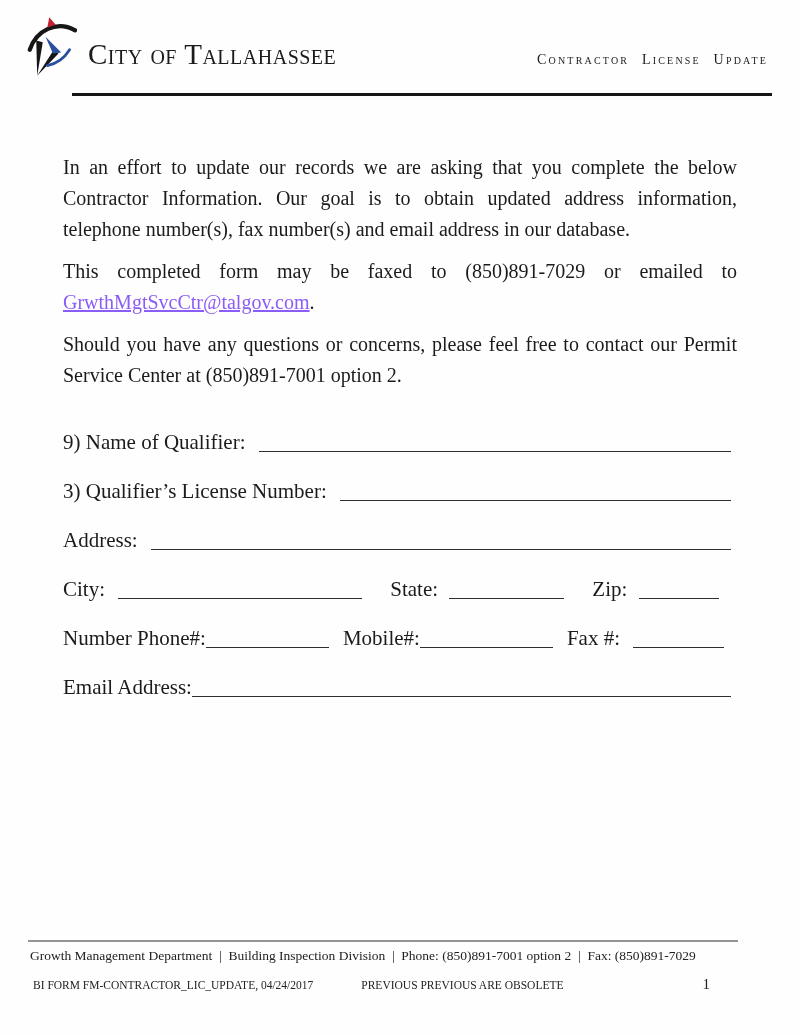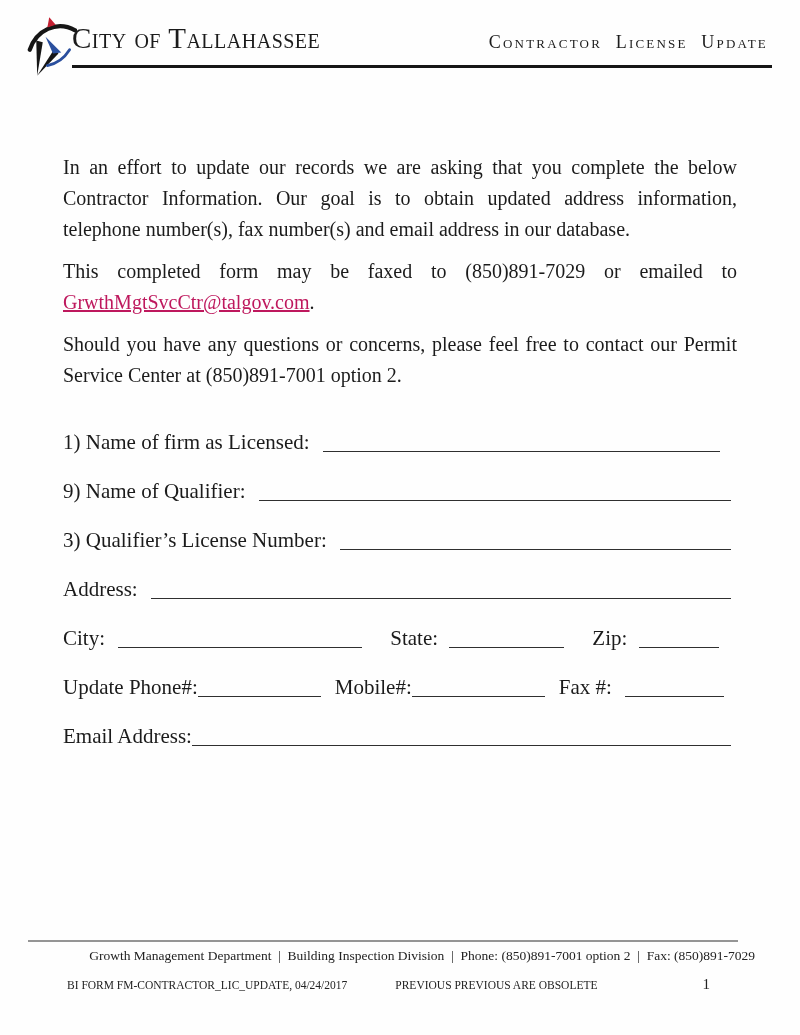--- a/index.html
+++ b/index.html
@@ -22,46 +22,46 @@
   .titlebar {
     margin-left: 72px;
     width: 700px;
     display: flex;
     justify-content: space-between;
     align-items: baseline;
     border-bottom: 3px solid #161616;
     padding-bottom: 3px;
   }
   .org-title {
-    margin: 0;
+    margin: 16px;
     font-size: 29px;
     font-weight: normal;
     font-variant: small-caps;
     letter-spacing: 0.5px;
     line-height: 40px;
   }
   .doc-title {
-    font-size: 18px;
+    font-size: 14px;
     font-variant: small-caps;
     letter-spacing: 2.2px;
     word-spacing: 7px;
     line-height: 40px;
     padding-right: 4px;
   }
 
   
   .content { margin: 0 63px; width: 674px; }
   .intro { margin-top: 62px; }
   .par {
     font-size: 20px;
     line-height: 31px;
     text-align: justify;
     margin: 0 0 11px 0;
   }
-  .email-link { color: #be185d; text-decoration: underline; }
+  .email-link { color: #8b5cf6; text-decoration: underline; }
 
   
   .form-section { margin-top: 36px; }
   .frow {
     display: flex;
     align-items: flex-end;
     font-size: 21px;
     line-height: 30px;
     height: 30px;
     margin-bottom: 19px;
@@ -76,30 +76,30 @@
   .w244 { width: 244px; } .w115 { width: 115px; } .w80 { width: 80px; }
   .w123 { width: 123px; } .w133 { width: 133px; }
   .g6 { margin-left: 6px; } .g8 { margin-left: 8px; }
   .g14 { margin-left: 14px; text-align: right; } .g16 { margin-left: 28px; }
   .mr6 { margin-right: 6px; } .mr13 { margin-right: 13px; } .mr17 { margin-right: 17px; }
 
   
   .page-footer { position: absolute; left: 0; right: 0; bottom: 0; height: 95px; }
   .frule { margin: 0 62px 0 28px; border-top: 2.5px solid #959595; }
   .fline {
-    text-align: right;
+    text-align: left;
     font-size: 13.5px;
     line-height: 17.5px;
     white-space: pre;
     margin: 0 45px 0 30px;
     color: #222;
   }
   .fline.first { margin-top: 5px; }
   .fmeta {
-    margin: 11px 90px 0 67px;
+    margin: 11px 90px 0 33px;
     display: flex;
     align-items: baseline;
     font-size: 11.5px;
     color: #222;
   }
   .fmeta .obsolete { margin-left: 48px; }
   .fmeta .pagenum { margin-left: auto; font-size: 15px; }
 </style>
 </head>
 <body>
@@ -125,24 +125,20 @@
 
   <main class="content">
     <section class="intro">
       <p class="par">In an effort to update our records we are asking that you complete the below Contractor Information.  Our goal is to obtain updated address information, telephone number(s), fax number(s) and email address in our database.</p>
       <p class="par"><span>This completed form may be faxed to (850)891-7029 or emailed to </span><a href="#" class="email-link">GrwthMgtSvcCtr@talgov.com</a><span>.</span></p>
       <p class="par">Should you have any questions or concerns, please feel free to contact our Permit Service Center at (850)891-7001 option 2.</p>
     </section>
 
     <section class="form-section">
 
-      <div class="frow">
-        <span class="lbl">1) Name of firm as Licensed: </span>
-        <span class="line fill g8 mr17"></span>
-      </div>
 
       <div class="frow">
         <span class="lbl">9) Name of Qualifier: </span>
         <span class="line fill g8 mr6"></span>
       </div>
 
       <div class="frow">
         <span class="lbl">3) Qualifier’s License Number: </span>
         <span class="line fill g8 mr6"></span>
       </div>
@@ -155,21 +151,21 @@
       <div class="frow">
         <span class="lbl">City: </span>
         <span class="line w244 g8"></span>
         <span class="lbl g16">State: </span>
         <span class="line w115 g6"></span>
         <span class="lbl g16">Zip: </span>
         <span class="line w80 g6"></span>
       </div>
 
       <div class="frow">
-        <span class="lbl">Update Phone#:</span>
+        <span class="lbl">Number Phone#:</span>
         <span class="line w123"></span>
         <span class="lbl g14">Mobile#:</span>
         <span class="line w133"></span>
         <span class="lbl g14">Fax #: </span>
         <span class="line fill g8 mr13"></span>
       </div>
 
       <div class="frow">
         <span class="lbl">Email Address:</span>
         <span class="line fill mr6"></span>

